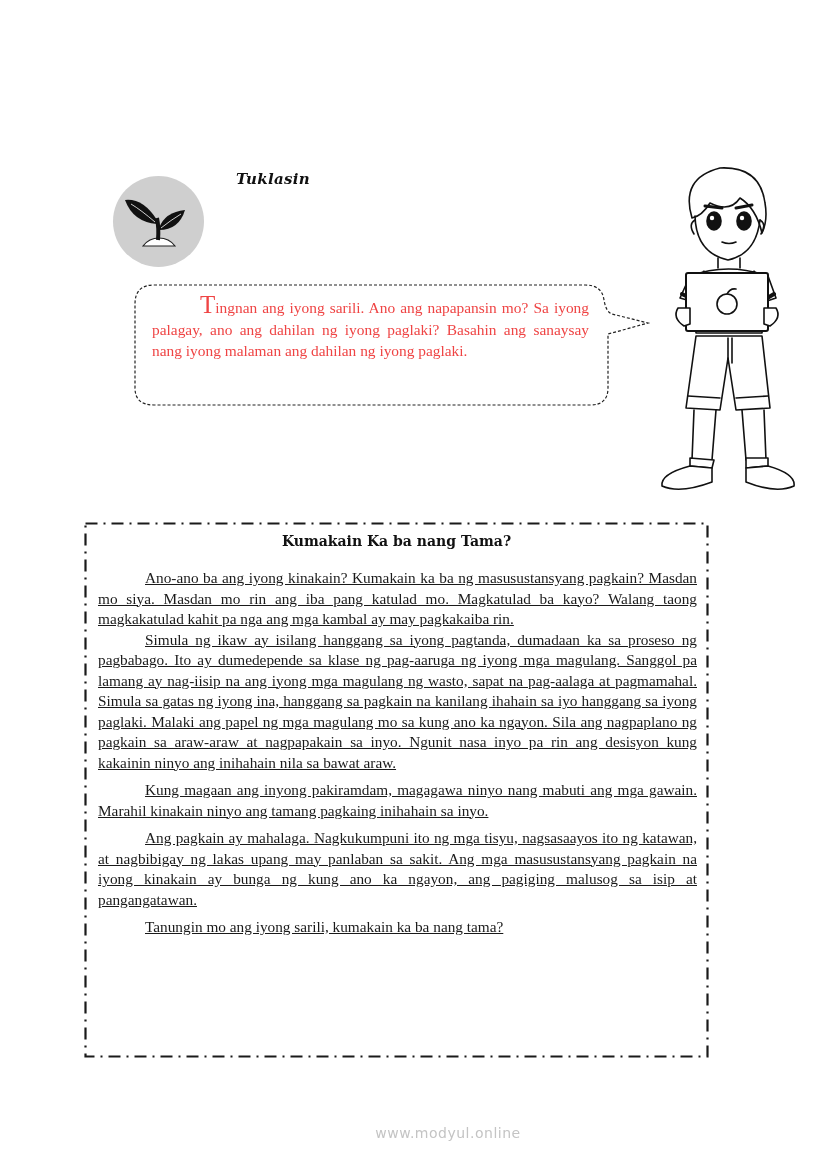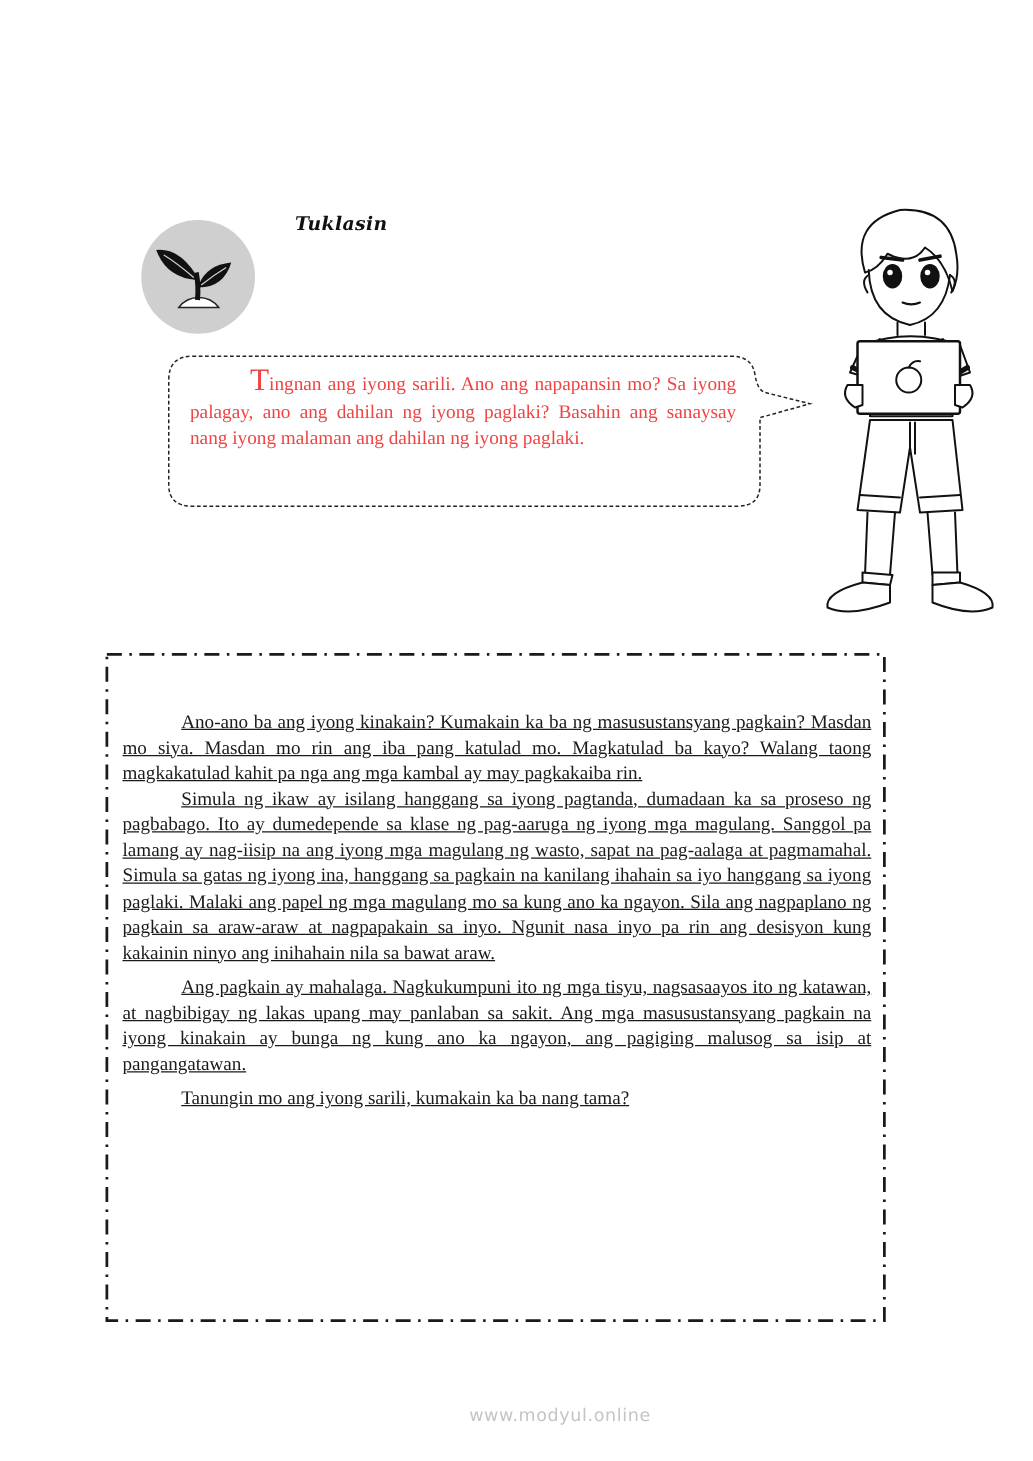--- a/index.html
+++ b/index.html
@@ -105,21 +105,23 @@
 
     <path d="M28 150 Q22 160 34 168 L40 166 L40 150 Z" fill="#fff"></path>
     <path d="M126 150 Q132 160 120 168 L114 166 L114 150 Z" fill="#fff"></path>
   </g>
 </svg>
 
 <div id="article-box" class="abs">
   <svg id="article-border" viewBox="0 0 625 536">
     <rect x="1.5" y="1.5" width="622" height="533" fill="none" stroke="#1a1a1a" stroke-width="2.2" stroke-dasharray="12,6,2,6"></rect>
   </svg>
+  <div id="article-title">Kumakain Ka ba nang Tama?</div>
   <div id="article-body">
     <p class="tight">Ano-ano ba ang iyong kinakain? Kumakain ka ba ng masusustansyang pagkain? Masdan mo siya. Masdan mo rin ang iba pang katulad mo. Magkatulad ba kayo? Walang taong magkakatulad kahit pa nga ang mga kambal ay may pagkakaiba rin.</p>
     <p>Simula ng ikaw ay isilang hanggang sa iyong pagtanda, dumadaan ka sa proseso ng pagbabago. Ito ay dumedepende sa klase ng pag-aaruga ng iyong mga magulang. Sanggol pa lamang ay nag-iisip na ang iyong mga magulang ng wasto, sapat na pag-aalaga at pagmamahal. Simula sa gatas ng iyong ina, hanggang sa pagkain na kanilang ihahain sa iyo hanggang sa iyong paglaki. Malaki ang papel ng mga magulang mo sa kung ano ka ngayon.  Sila ang nagpaplano ng pagkain sa araw-araw at nagpapakain sa inyo.  Ngunit nasa inyo pa rin ang desisyon kung kakainin ninyo ang inihahain nila sa bawat araw.</p>
+    <p>Kung magaan ang inyong pakiramdam, magagawa ninyo nang mabuti ang mga gawain.  Marahil kinakain ninyo ang tamang pagkaing inihahain sa inyo.</p>
     <p>Ang pagkain ay mahalaga.  Nagkukumpuni ito ng mga tisyu, nagsasaayos ito ng katawan, at nagbibigay ng lakas upang may panlaban sa sakit.  Ang mga masusustansyang pagkain na iyong kinakain ay bunga ng kung ano ka ngayon, ang pagiging malusog sa isip at pangangatawan.</p>
     <p>Tanungin mo ang iyong sarili, kumakain ka ba nang tama?</p>
   </div>
 </div>
 
 <div id="footer-url" class="abs">www.modyul.online</div>
 
 </body></html>

